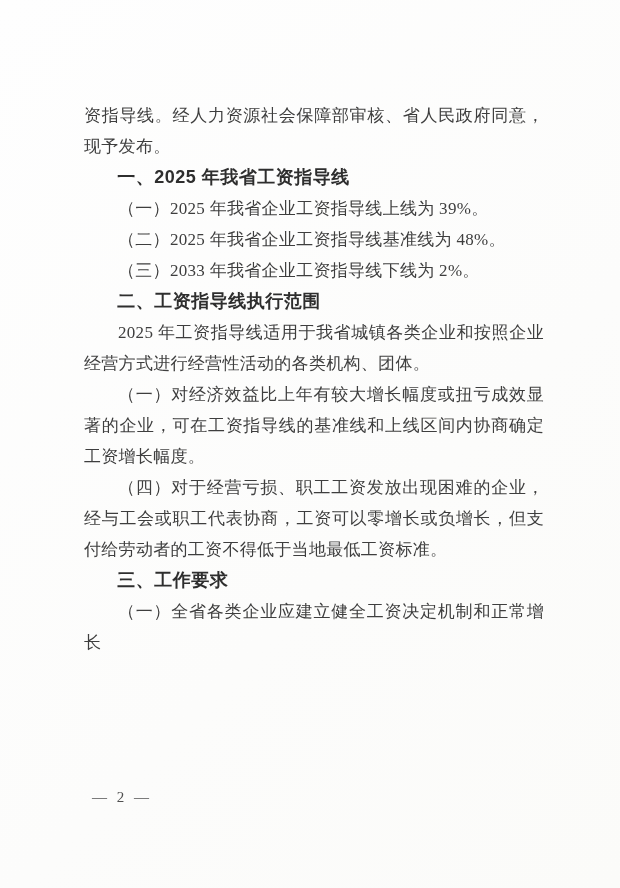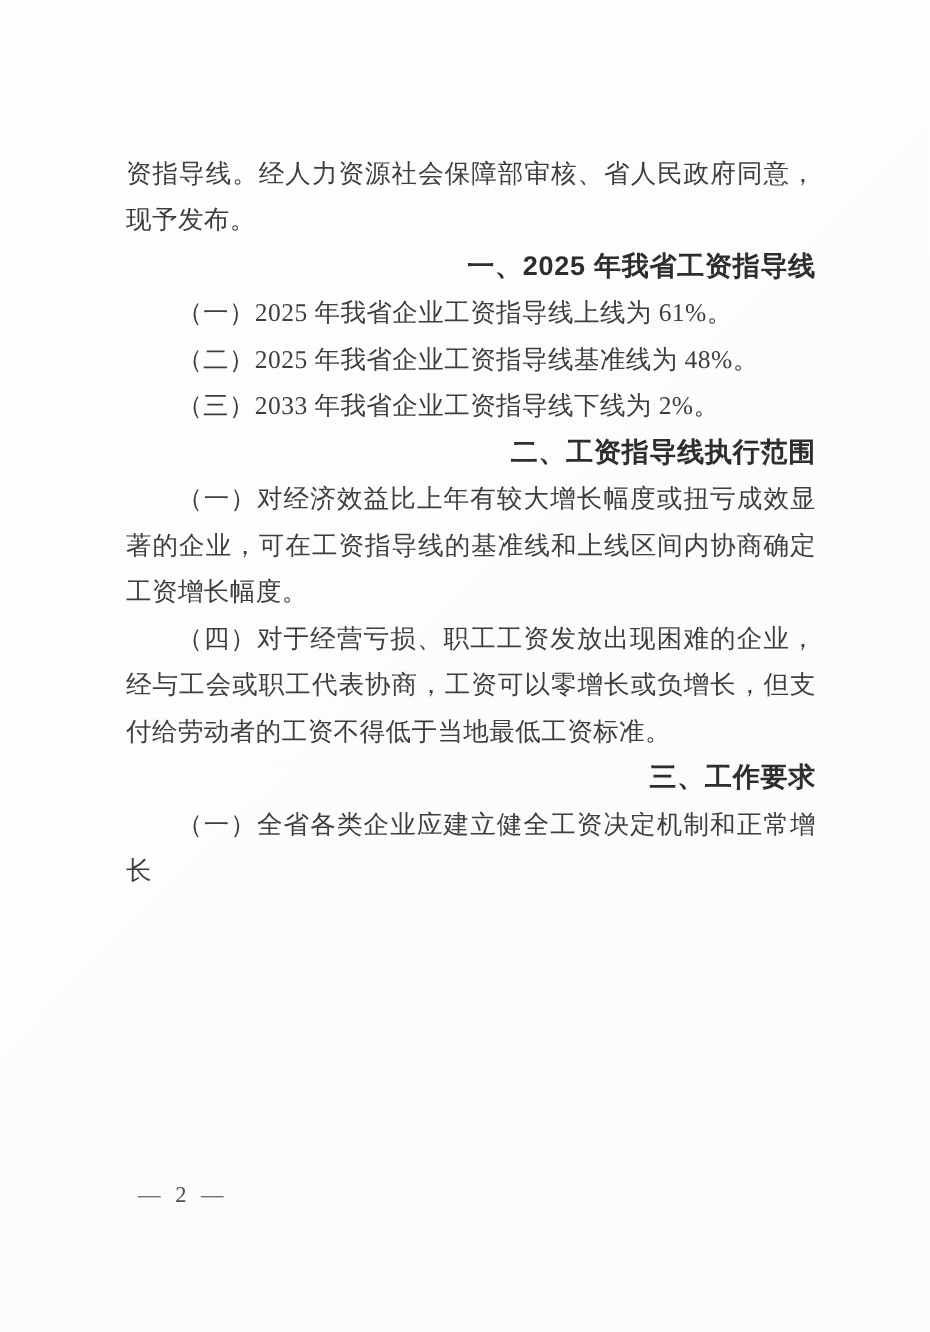--- a/index.html
+++ b/index.html
@@ -41,42 +41,42 @@
   .para.flush {
     text-indent: 0;
   }
   .heading {
     font-family: "Liberation Sans", "DejaVu Sans", sans-serif;
     font-weight: bold;
     color: #2e2e2e;
     font-size: 18px;
     text-indent: 1.85em;
     letter-spacing: 0.5px;
-    text-align: right;
   }
   .page-number {
     position: absolute;
     left: 92px;
     top: 789px;
     color: #4f4f4f;
     font-size: 15px;
     letter-spacing: 3px;
     font-family: "Liberation Serif", "DejaVu Serif", serif;
   }
 </style>
 </head>
 <body>
 
 <div class="page">
   <div class="content">
     <p class="para flush">资指导线。经人力资源社会保障部审核、省人民政府同意，现予发布。</p>
     <p class="heading">一、2025 年我省工资指导线</p>
-    <p class="para">（一）2025 年我省企业工资指导线上线为 61%。</p>
+    <p class="para">（一）2025 年我省企业工资指导线上线为 39%。</p>
     <p class="para">（二）2025 年我省企业工资指导线基准线为 48%。</p>
     <p class="para">（三）2033 年我省企业工资指导线下线为 2%。</p>
     <p class="heading">二、工资指导线执行范围</p>
+    <p class="para">2025 年工资指导线适用于我省城镇各类企业和按照企业经营方式进行经营性活动的各类机构、团体。</p>
     <p class="para">（一）对经济效益比上年有较大增长幅度或扭亏成效显著的企业，可在工资指导线的基准线和上线区间内协商确定工资增长幅度。</p>
     <p class="para">（四）对于经营亏损、职工工资发放出现困难的企业，经与工会或职工代表协商，工资可以零增长或负增长，但支付给劳动者的工资不得低于当地最低工资标准。</p>
     <p class="heading">三、工作要求</p>
     <p class="para">（一）全省各类企业应建立健全工资决定机制和正常增长</p>
   </div>
   <div class="page-number">— 2 —</div>
 </div>
 
 </body></html>

